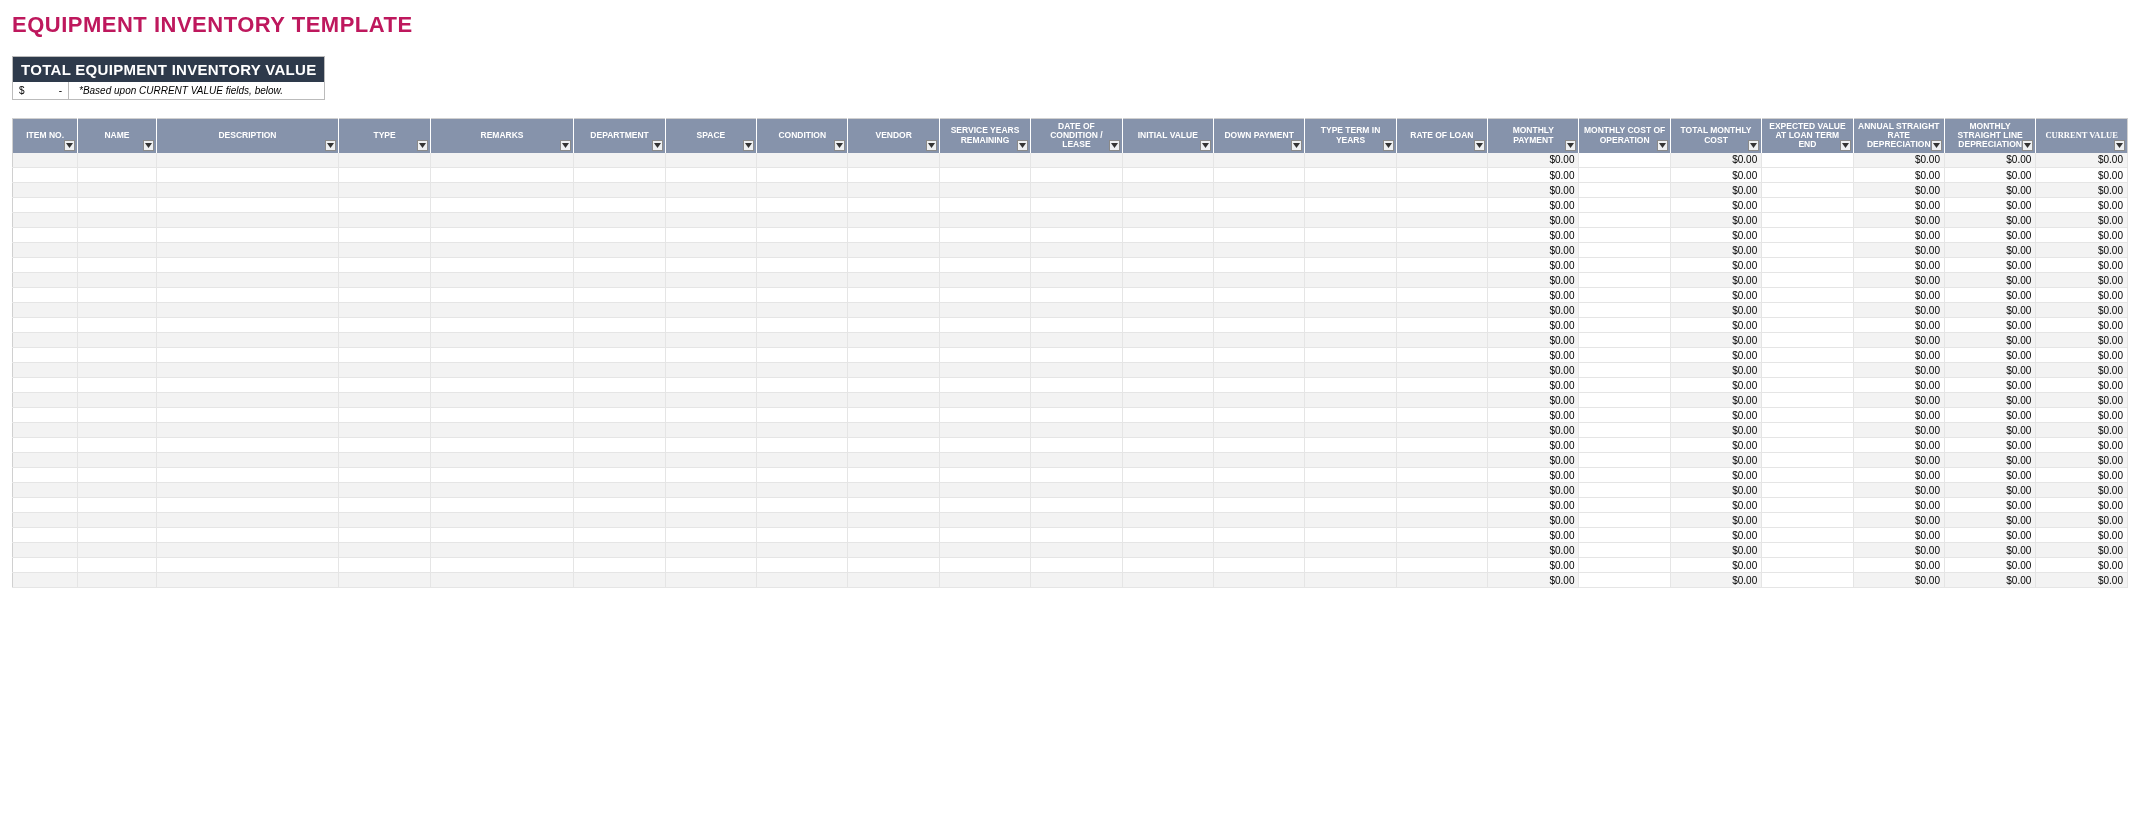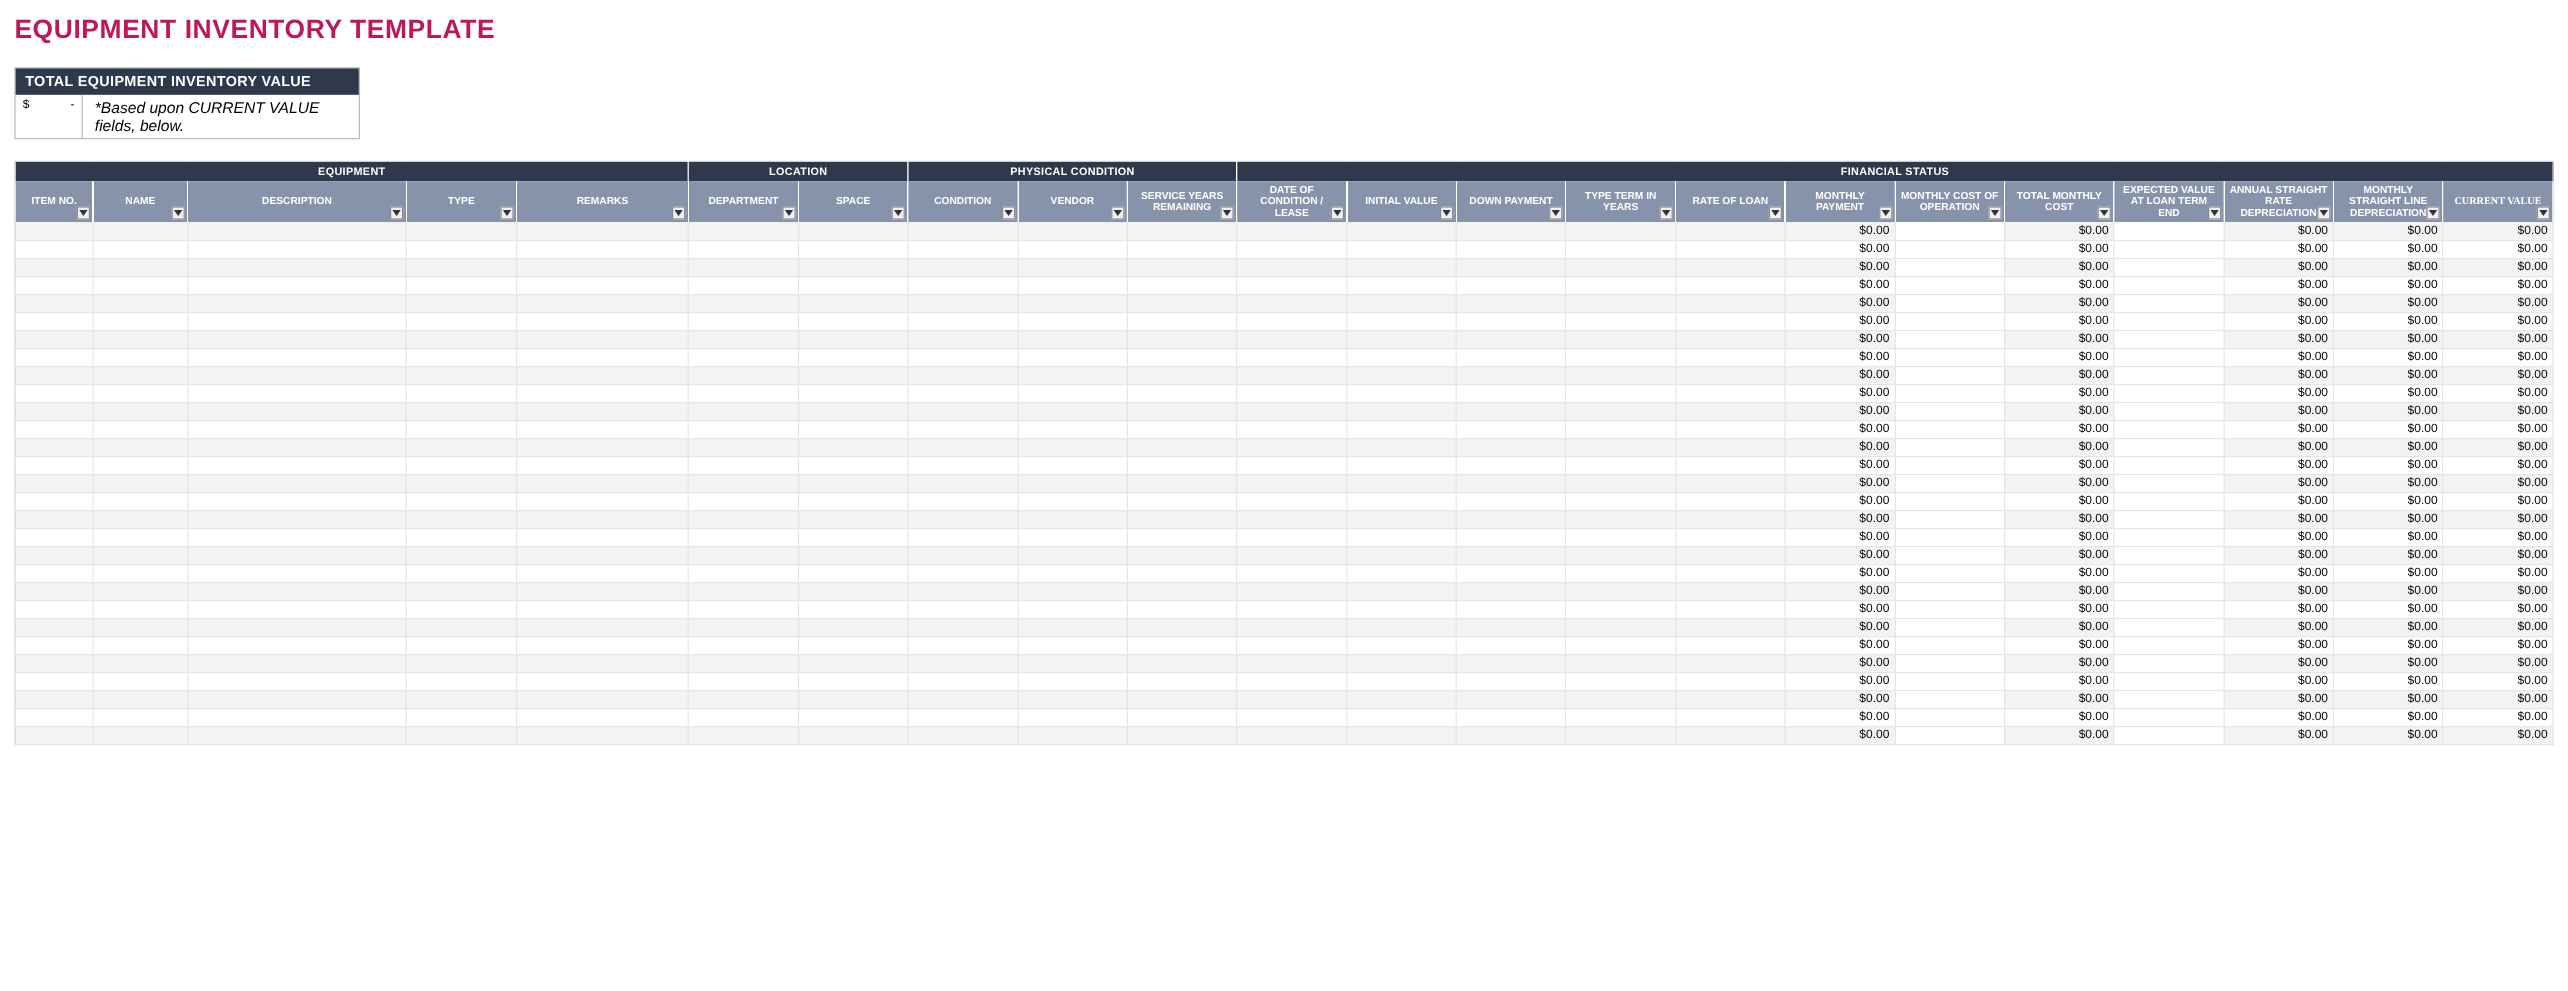--- a/index.html
+++ b/index.html
@@ -18,39 +18,39 @@
     margin-bottom: 18px;
   }
   .summary {
     border: 1px solid #bbb;
     display: inline-block;
     margin-bottom: 18px;
   }
   .summary-header {
     background: #2e3a4b;
     color: #ffffff;
-    font-size: 12px;
+    font-size: 15px;
     font-weight: 700;
     padding: 4px 8px;
     letter-spacing: 0.3px;
   }
   .summary-row { display: flex; }
   .summary-val {
     width: 56px;
     border-right: 1px solid #bbb;
     text-align: left;
     padding: 3px 6px;
     font-size: 10px;
     display: flex;
     justify-content: space-between;
   }
   .summary-note {
     font-style: italic;
     padding: 3px 10px;
-    font-size: 13px;
+    font-size: 10px;
     width: 230px;
   }
   table.inv {
     border-collapse: collapse;
     table-layout: fixed;
     width: 100%;
     border: 1px solid #d0d0d0;
   }
   col.w-itemno { width: 50px; }
   col.w-name { width: 60px; }
@@ -148,26 +148,20 @@
       <col class="w-def">
       <col class="w-def">
       <col class="w-def">
       <col class="w-def">
       <col class="w-def">
       <col class="w-def">
       <col class="w-def">
       <col class="w-def">
     </colgroup>
   <thead>
-    <tr class="group-row" id="group-row">
-        <th colspan="5">EQUIPMENT</th>
-        <th colspan="2">LOCATION</th>
-        <th colspan="3">PHYSICAL CONDITION</th>
-        <th colspan="12">FINANCIAL STATUS</th>
-      </tr>
     <tr class="col-row" id="col-row">
         <th><span>ITEM NO.</span><span class="filter-btn">
             <svg width="7" height="5" viewBox="0 0 7 5">
               <path d="M0 0 L7 0 L3.5 5 Z" fill="#333"></path>
             </svg>
           </span></th>
         <th><span>NAME</span><span class="filter-btn">
             <svg width="7" height="5" viewBox="0 0 7 5">
               <path d="M0 0 L7 0 L3.5 5 Z" fill="#333"></path>
             </svg>

